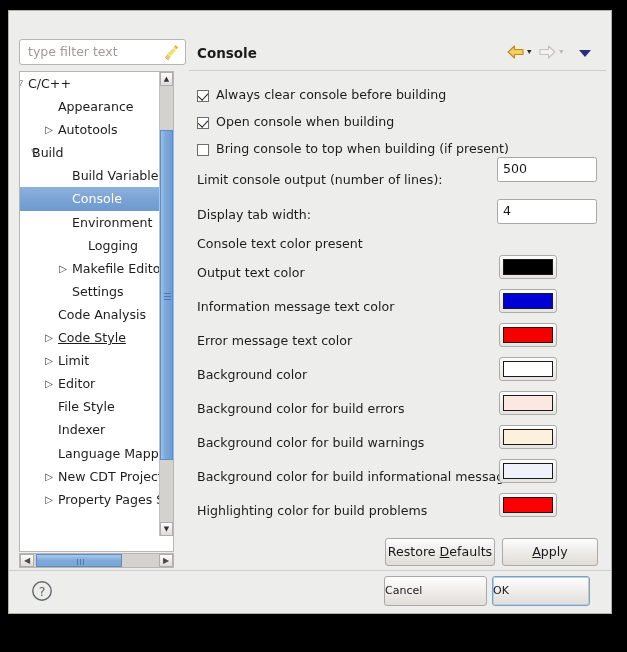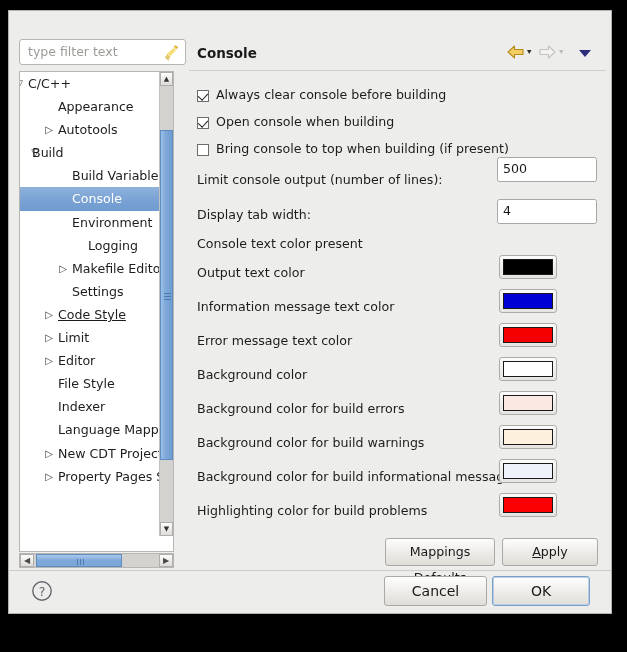--- a/index.html
+++ b/index.html
@@ -311,23 +311,22 @@
     height: 22px;
   }
   .dlg-btn {
     position: absolute;
     top: 565px;
     height: 30px;
     background: linear-gradient(to bottom,#fefefe,#eeece8 55%,#e1dedA);
     border: 1px solid #aba9a5;
     border-radius: 3px;
     box-sizing: border-box;
-    font-size: 14px;
+    font-size: 11px;
     color: #1a1a1a;
-    text-align: center;
     line-height: 28px;
   }
   #cancel-button { left: 375px; width: 103px; }
   #ok-button {
     left: 483px;
     width: 98px;
     border: 1px solid #7ba0c8;
     box-shadow: 0 0 0 1px #b9cde4 inset;
   }
 </style>
@@ -380,20 +379,23 @@
             <span class="label" style="left: 68px; text-align: center;">Logging</span>
           </div>
           <div class="tree-row">
             <span class="twisty" style="left: 36px;">▷</span>
             <span class="label" style="left: 52px;">Makefile Editor</span>
           </div>
           <div class="tree-row">
             <span class="label" style="left: 52px;">Settings</span>
           </div>
           <div class="tree-row">
+            <span class="label" style="left: 38px;">Code Analysis</span>
+          </div>
+          <div class="tree-row">
             <span class="twisty" style="left: 22px;">▷</span>
             <span class="label" style="left: 38px; text-decoration: underline;">Code Style</span>
           </div>
           <div class="tree-row">
             <span class="twisty" style="left: 22px;">▷</span>
             <span class="label" style="left: 38px;">Limit</span>
           </div>
           <div class="tree-row">
             <span class="twisty" style="left: 22px;">▷</span>
             <span class="label" style="left: 38px;">Editor</span>
@@ -512,21 +514,21 @@
     <div class="field-label" style="top:452px">Background color for build informational messages</div>
     <div class="color-btn" style="top:442px">
       <div class="swatch" style="background: rgb(240, 242, 251);"></div>
     </div>
 
     <div class="field-label" style="top:486px">Highlighting color for build problems</div>
     <div class="color-btn" style="top:476px">
       <div class="swatch" style="background: rgb(250, 0, 0);"></div>
     </div>
 
-    <div class="pane-btn" id="restore-defaults-button"><span>Mappings </span><span class="mn">D</span><span>efaults</span></div>
+    <div class="pane-btn" id="restore-defaults-button"><span>Restore </span><span class="mn">D</span><span>efaults</span></div>
 
     <div class="pane-btn" id="apply-button"><span class="mn">A</span><span>pply</span></div>
   </div>
 
   <div id="footer-rule"></div>
 
   <svg id="help-button" viewBox="0 0 22 22">
     <circle cx="11" cy="11" r="9.2" fill="none" stroke="#63666b" stroke-width="1.4"></circle>
     <text x="11" y="15.6" text-anchor="middle" font-size="12.5" font-family="DejaVu Sans, sans-serif" fill="#63666b">?</text>
   </svg>

